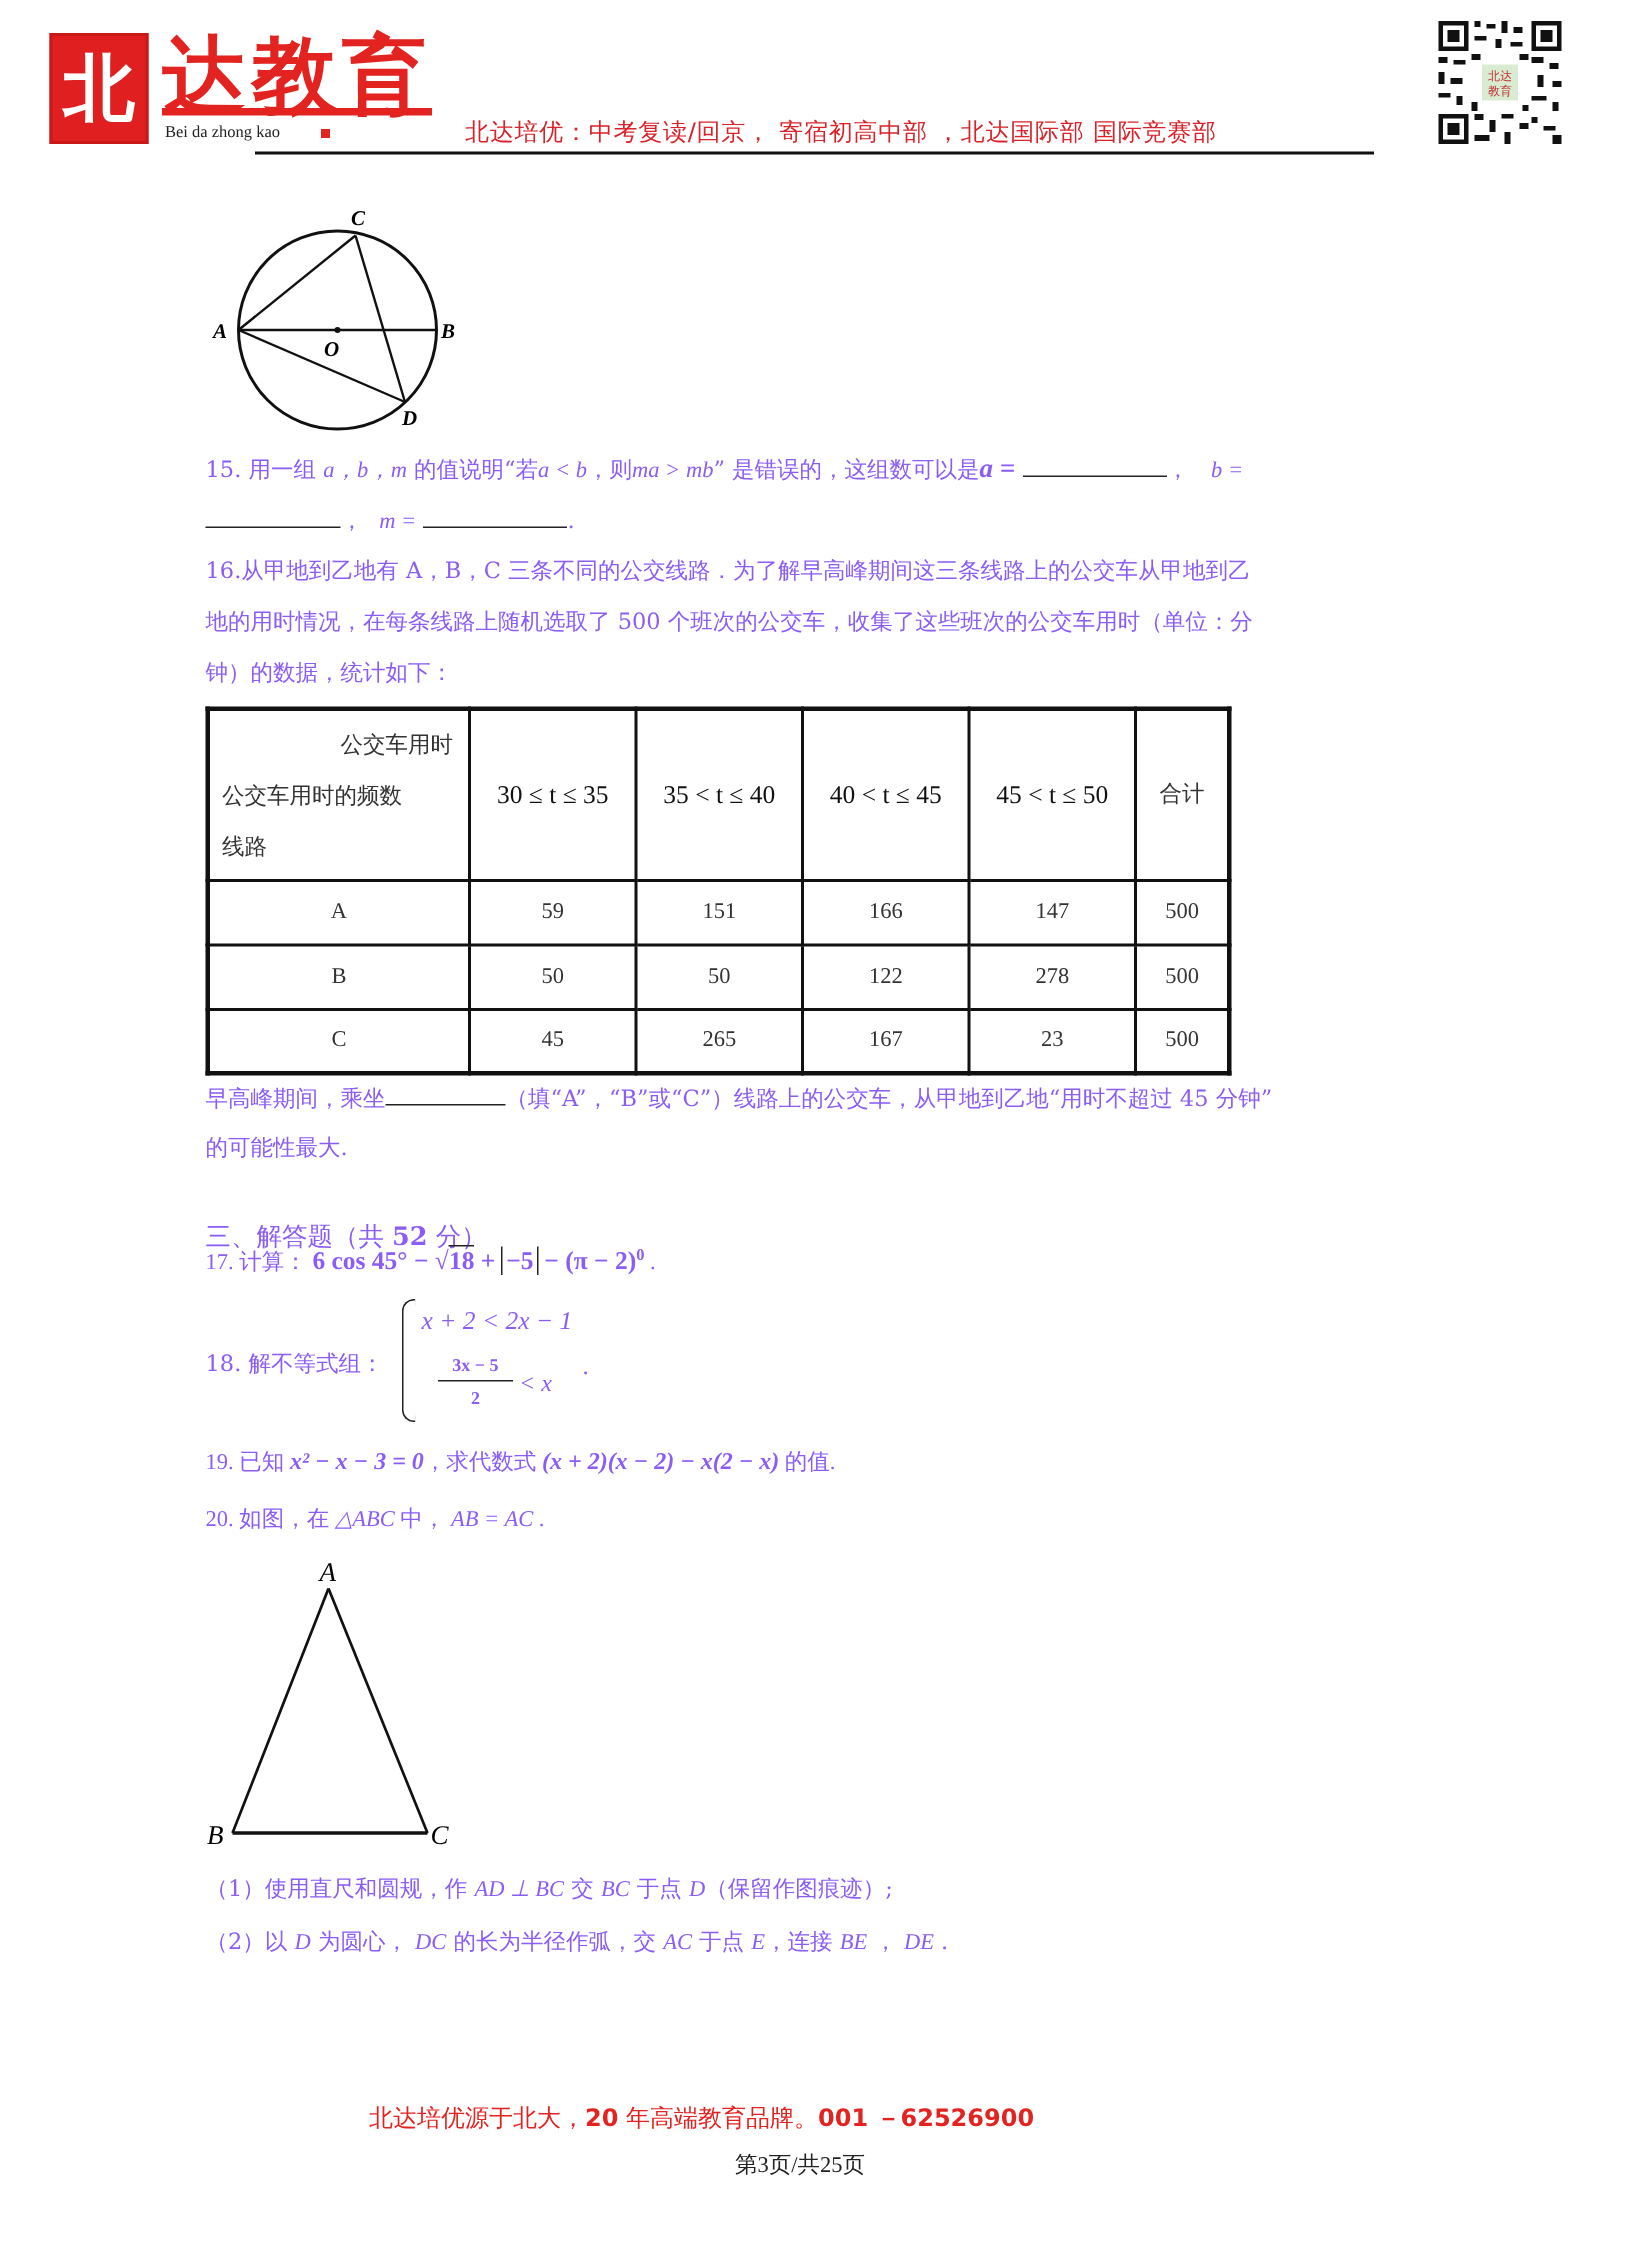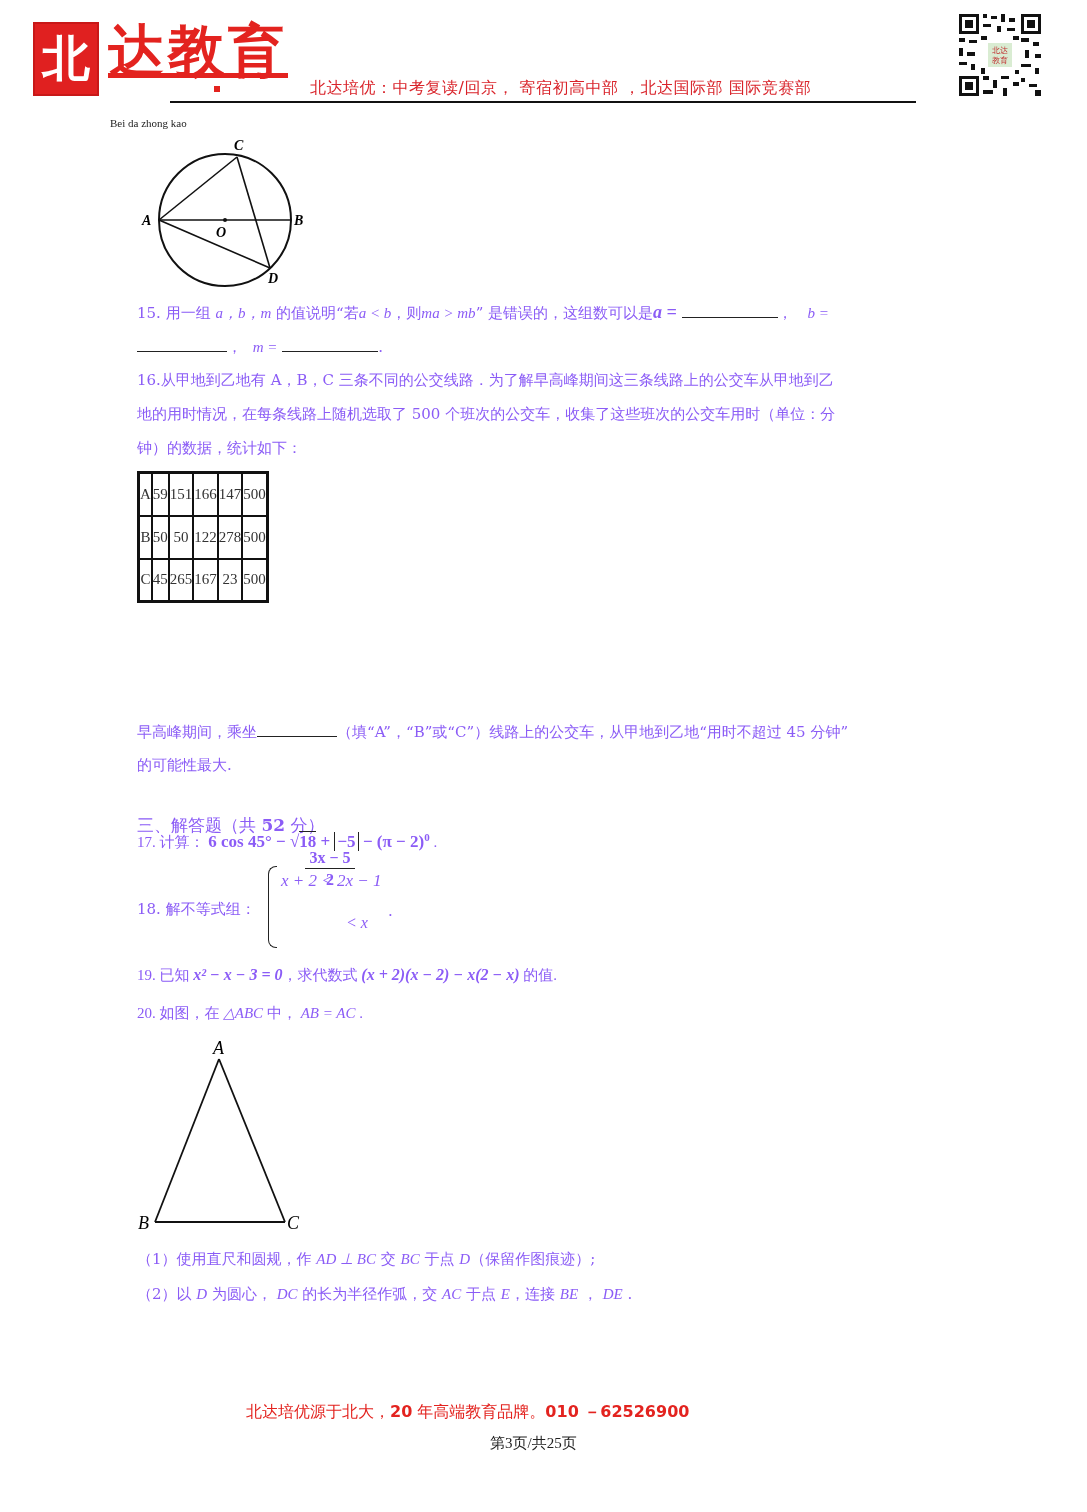--- a/index.html
+++ b/index.html
@@ -6,21 +6,21 @@
   body { width: 1087px; height: 1512px; position: relative; overflow: hidden;
          font-family: "DejaVu Serif", "Liberation Serif", serif; color: #222; }
   .abs { position: absolute; }
   
   .logo-box { left: 33px; top: 22px; width: 66px; height: 74px; background: #e02020;
               border: 2px solid #c81818; box-sizing: border-box; color: #fff;
               font-size: 48px; font-weight: bold; display: flex; align-items: center; justify-content: center;
               font-family: "DejaVu Sans", sans-serif; }
   .logo-text { left: 108px; top: 18px; color: #e3231f; font-size: 56px; font-weight: bold;
                letter-spacing: 4px; font-family: "DejaVu Serif", serif; line-height: 64px; text-decoration: underline; }
-  .logo-sub { left: 110px; top: 82px; font-size: 11px; color: #222; font-family: "Liberation Serif", serif; margin-top: 35px; }
+  .logo-sub { left: 110px; top: 82px; font-size: 11px; color: #222; font-family: "Liberation Serif", serif; }
   .logo-sq { left: 214px; top: 86px; width: 6px; height: 6px; background: #e3231f; }
   .header-slogan { left: 310px; top: 78px; font-size: 16px; color: #d9232a;
                    font-family: "DejaVu Sans", sans-serif; letter-spacing: 0.5px; white-space: nowrap; }
   .header-rule { left: 170px; top: 101px; width: 746px; height: 2px; background: #111; }
   .qr { left: 957px; top: 12px; width: 86px; height: 86px; }
   
   .q { font-size: 15px; line-height: 22px; white-space: nowrap; color: #8b5cf6; }
   .blank { display: inline-block; border-bottom: 1px solid #222; height: 16px; vertical-align: baseline; }
   .it { font-style: italic; font-family: "Liberation Serif", serif; }
   .b { font-weight: bold; }
@@ -123,20 +123,32 @@
 </div>
 
 <div class="abs q" style="left:137px;top:369px;">
   <span>16.</span><span>从甲地到乙地有 A，B，C 三条不同的公交线路．为了解早高峰期间这三条线路上的公交车从甲地到乙</span>
 </div>
 <div class="abs q" style="left:137px;top:403px;">地的用时情况，在每条线路上随机选取了 500 个班次的公交车，收集了这些班次的公交车用时（单位：分</div>
 <div class="abs q" style="left:137px;top:437px;">钟）的数据，统计如下：</div>
 
 <table class="freq">
   <tbody>
+      <tr style="height:114px">
+    <td style="width:164px;text-align:left;font-family:'DejaVu Sans',sans-serif;font-size:15px;color:#333;line-height:34px;padding-left:8px">
+      <div style="text-align:right;padding-right:10px">公交车用时</div>
+      <div>公交车用时的频数</div>
+      <div>线路</div>
+    </td>
+    <td style="width:109px;font-size:17px;color:#111">30 ≤ t ≤ 35</td>
+    <td style="width:109px;font-size:17px;color:#111">35 &lt; t ≤ 40</td>
+    <td style="width:109px;font-size:17px;color:#111">40 &lt; t ≤ 45</td>
+    <td style="width:109px;font-size:17px;color:#111">45 &lt; t ≤ 50</td>
+    <td style="width:60px;font-family:'DejaVu Sans',sans-serif;font-size:15px">合计</td>
+  </tr>
   <tr style="height:43px">
     <td>A</td>
     <td>59</td>
     <td>151</td>
     <td>166</td>
     <td>147</td>
     <td>500</td>
   </tr>
   <tr style="height:43px">
     <td>B</td>
@@ -171,21 +183,21 @@
   <span style="font-family:Liberation Mono, monospace">计算：</span>
   <span class="b" style="font-size:17px">6 cos 45° − </span><span class="b" style="font-size:17px">√<span style="border-top:1.5px solid #222">18</span></span><span class="b" style="font-size:17px"> + </span><span class="b" style="font-size:17px;border-left:1.5px solid #222;border-right:1.5px solid #222;padding:0 2px">−5</span><span class="b" style="font-size:17px"> − (π − 2)</span><sup class="b" style="font-size:11px">0</sup><span> .</span>
 </div>
 
 <div class="abs q" style="left:137px;top:898px;">
   <span>18.</span>
   <span>解不等式组：</span>
 </div>
 <div class="abs" style="left:268px;top:866px;width:8px;height:80px;border:1.5px solid #222;border-right:none;border-radius:8px 0 0 8px;"></div>
 <div class="abs q math" style="left:281px;top:870px;font-size:17px;"><span class="it">x + 2 &lt; 2x − 1</span></div>
-<div class="abs q math" style="left:292px;top:848px;font-size:16px;text-align:center;width:50px;margin-left:13px;">
+<div class="abs q math" style="left:292px;top:900px;font-size:12px;text-align:center;width:50px;">
   <div class="b" style="border-bottom:1.5px solid #222;line-height:20px">3x − 5</div>
   <div class="b" style="line-height:22px">2</div>
 </div>
 <div class="abs q math it" style="left:346px;top:912px;font-size:16px;">&lt; x</div>
 <div class="abs q" style="left:388px;top:900px;">.</div>
 
 <div class="abs q math" style="left:137px;top:964px;">
   <span>19.</span>
   <span>已知 </span><span class="b it" style="font-size:16px">x² − x − 3 = 0</span><span>，求代数式 </span><span class="b it" style="font-size:16px">(x + 2)(x − 2) − x(2 − x)</span><span> 的值.</span>
 </div>
@@ -205,15 +217,15 @@
 </svg>
 
 <div class="abs q" style="left:137px;top:1248px;">
   <span>（1）使用直尺和圆规，作 </span><span class="it math">AD ⊥ BC</span><span> 交 </span><span class="it math">BC</span><span> 于点 </span><span class="it math">D</span><span>（保留作图痕迹）;</span>
 </div>
 <div class="abs q" style="left:137px;top:1283px;">
   <span>（2）以 </span><span class="it math">D</span><span> 为圆心，  </span><span class="it math">DC</span><span> 的长为半径作弧，交 </span><span class="it math">AC</span><span> 于点 </span><span class="it math">E</span><span>，连接 </span><span class="it math">BE</span><span> ，  </span><span class="it math">DE</span><span> .</span>
 </div>
 
 <div class="abs footer-slogan">
-  <span>北达培优源于北大，</span><span class="b">20</span><span> 年高端教育品牌。</span><span class="b">010  －62526900</span>
+  <span>北达培优源于北大，</span><span class="b">20</span><span> 年高端教育品牌。</span><span class="b">001  －62526900</span>
 </div>
 <div class="abs pageno">第3页/共25页</div>
 
 </body></html>

